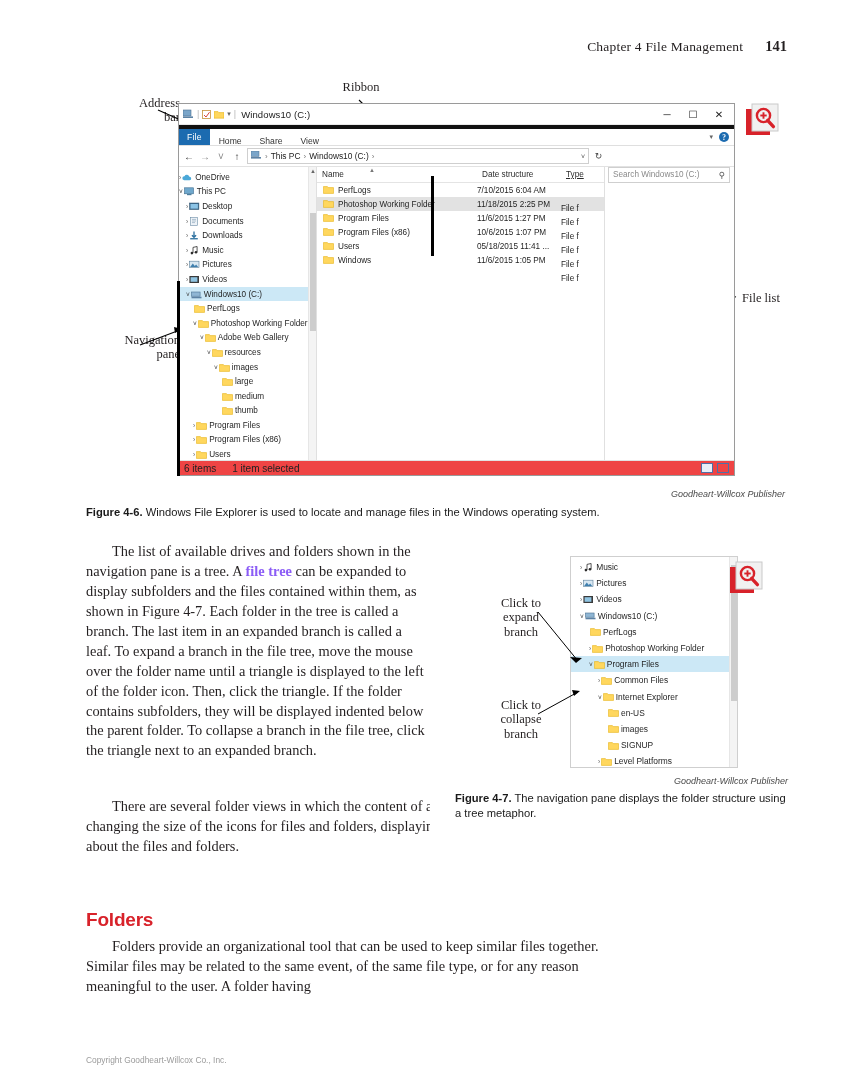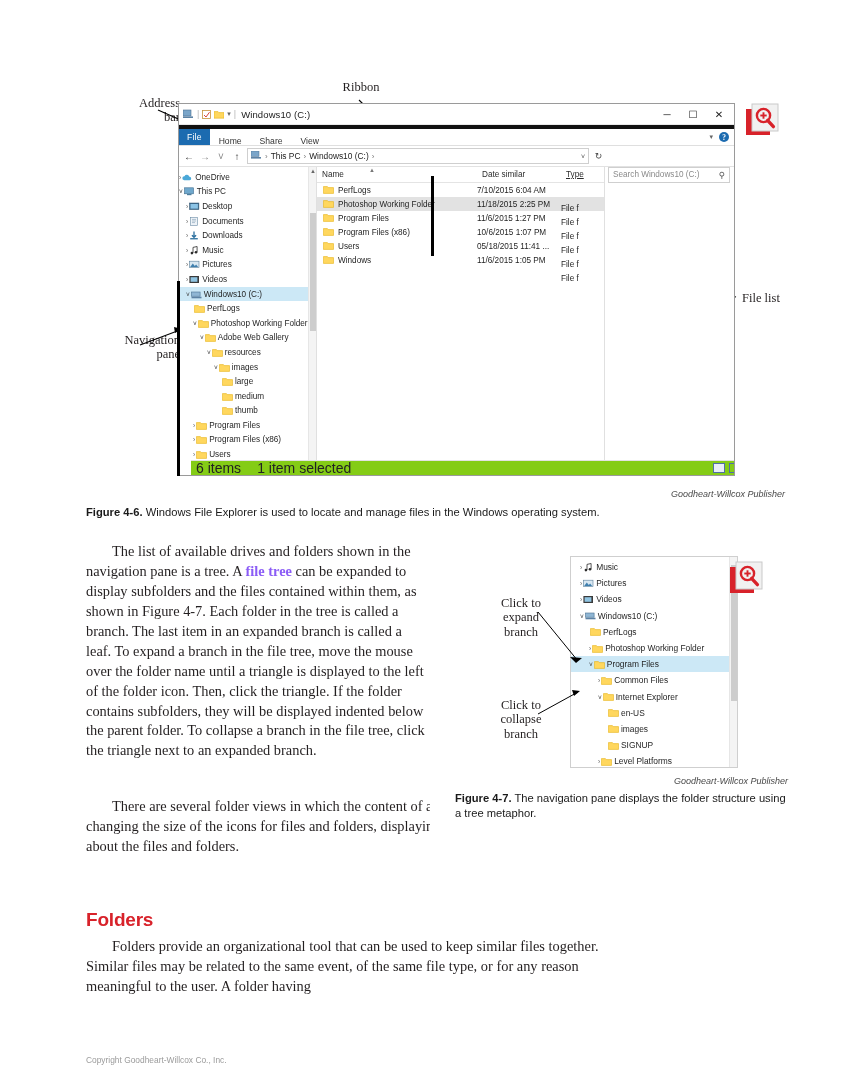--- a/index.html
+++ b/index.html
@@ -146,23 +146,23 @@
   .frow .fd { width: 84px; }
   .frow .ft { width: 40px; margin-top: 36px; }
 
   
   .preview {
     flex: 1; display: flex; align-items: center; justify-content: center;
     font-size: 8px; color: #666; background: #fff;
   }
 
   .statusbar {
-    position: absolute; left: 12px; bottom: 0; width: 100%; height: 15px;
+    position: absolute; left: 0; bottom: 0; width: 100%; height: 15px;
     border-top: 1px solid #e2e2e2; display: flex; align-items: center;
-    font-size: 14px; color: #222; padding: 0 5px; background: #84cc16;
+    font-size: 10px; color: #222; padding: 0 5px; background: #ef4444;
   }
   .statusbar .gap { width: 16px; }
   .statusbar .views { margin-left: auto; display: flex; gap: 4px; align-items: center; }
   .vbtn { width: 12px; height: 10px; border: 1px solid #4f6fa5; display: block; }
   .vbtn.b { background: #e9eef7; }
 
   
   .vbar { position: absolute; background: #000; }
 
   
@@ -208,20 +208,23 @@
   .fig7 .tree { padding-top: 2px; }
   .fig7 .trow { height: 16.2px; font-size: 8.4px; }
   .fig7 .navscroll { background: #f4f4f4; }
   .fig7 .navscroll .thumb { top: 8px; height: 136px; }
 </style>
 </head>
 <body>
 
 <div class="page">
 
+  <div class="runhead">
+    <span class="ch">Chapter 4  File Management</span><span class="pg">141</span>
+  </div>
 
   <div class="callout" style="left:305px; top:80px; width:112px;">Ribbon</div>
   <div class="callout" style="left:86px; top:96px; width:94px; text-align:right;">Address
 bar</div>
   <div class="callout" style="left:78px; top:333px; width:102px; text-align:right;">Navigation
 pane</div>
   <div class="callout" style="left:742px; top:291px; width:70px; text-align:left;">File list</div>
 
   <svg class="leader" style="left:0; top:0; width:849px; height:500px;">
 
@@ -521,21 +524,21 @@
 
         </div>
       </div>
 
       <div class="filepane">
         <div class="colhead">
           <span class="c c-name">
             <span>Name</span>
             <span class="sortcaret">▲</span>
           </span>
-          <span class="c c-date">Date similar</span>
+          <span class="c c-date">Date structure</span>
           <span class="c c-type">Type</span>
         </div>
         <div>
             <div class="frow">
               <span class="fn">
                 <span><svg width="11" height="9" viewBox="0 0 11 9">
                     <path d="M0.4 1.6h4l1 1h5.1v5.8H0.4z" fill="#ffd75e" stroke="#e0a900" stroke-width=".5"></path>
                   </svg></span>
                 <span>PerfLogs</span>
               </span>

